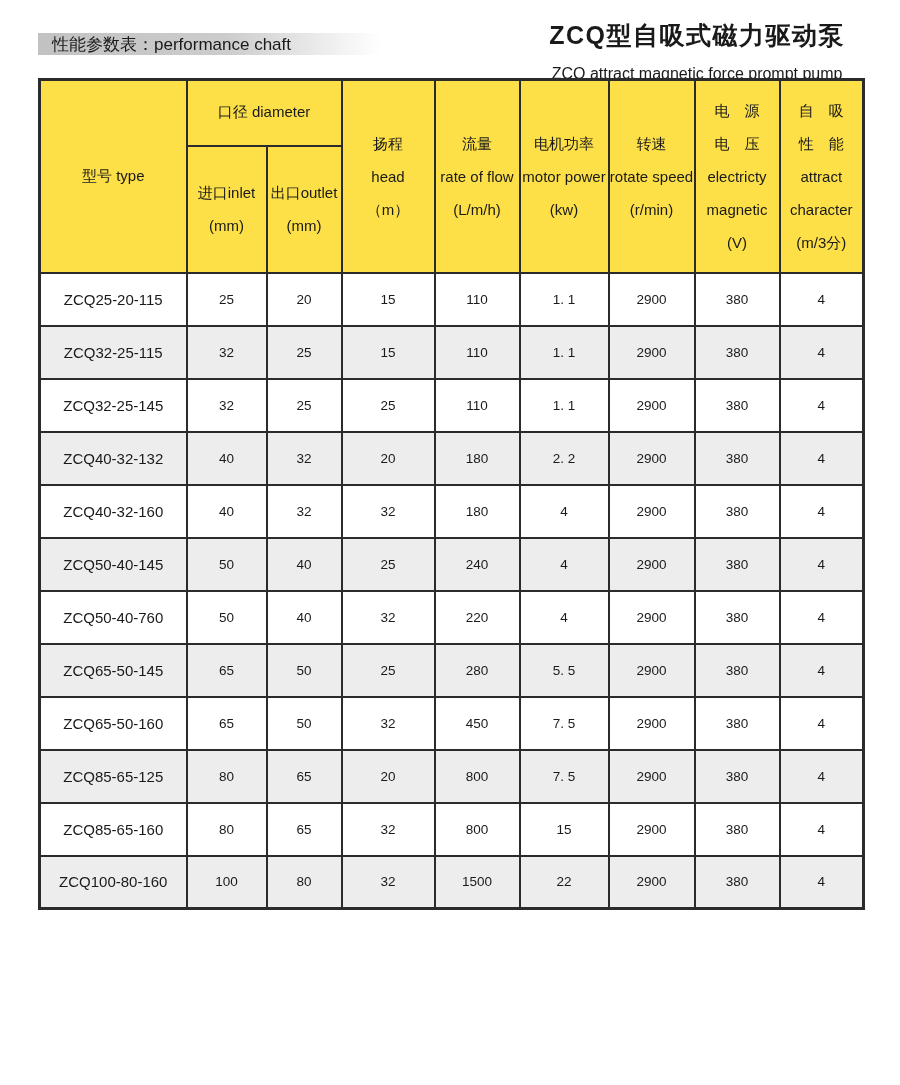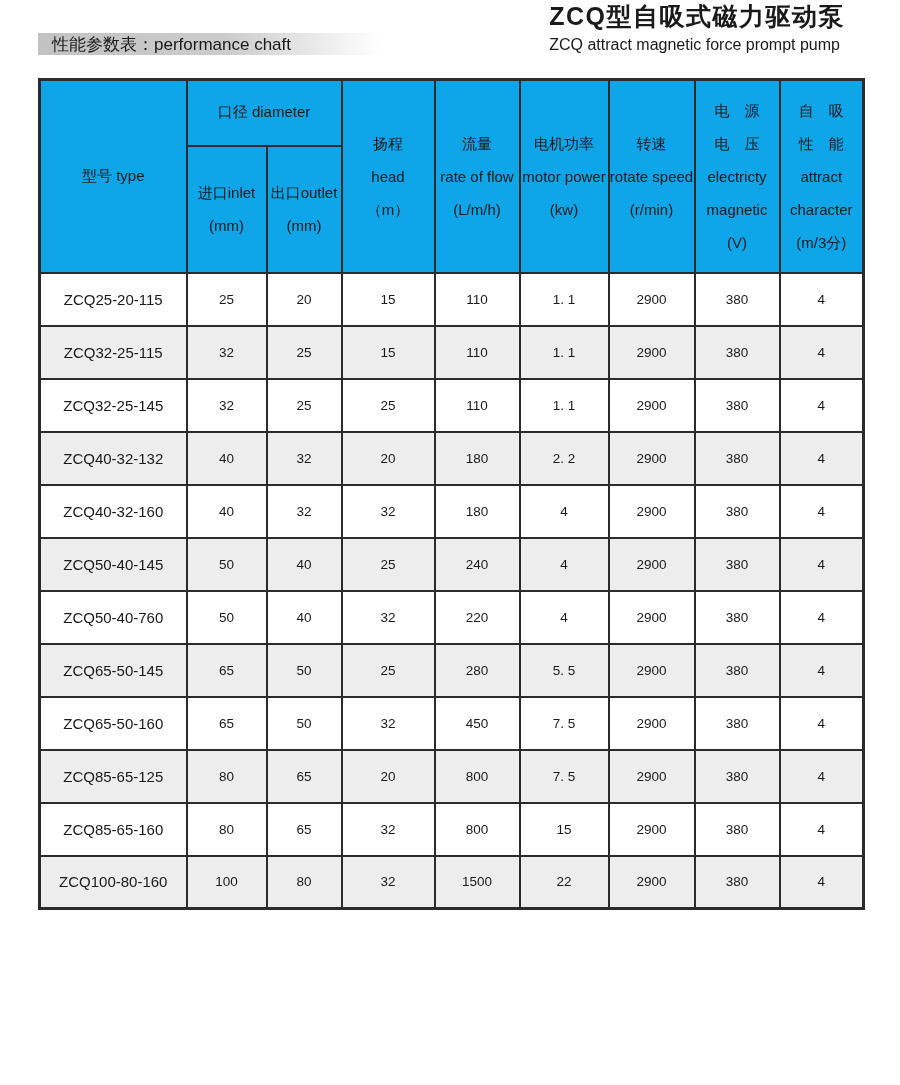--- a/index.html
+++ b/index.html
@@ -1,41 +1,41 @@
 <!DOCTYPE html>
 <html><head>
 <meta charset="utf-8">
 <style>
   html,body { margin:0; padding:0; }
   body {
     width:900px; height:1085px; background:#ffffff; position:relative;
     font-family:"Liberation Sans","DejaVu Sans",sans-serif; color:#1a1a1a;
     overflow:hidden;
   }
-  .title-block { position:absolute; top:0; right:55px; text-align:left; }
+  .title-block { position:absolute; top:19px; right:55px; text-align:center; }
   .title-zh { font-size:25px; font-weight:bold; letter-spacing:1.5px; white-space:nowrap; }
-  .title-en { font-size:16px; margin-top:3px; white-space:nowrap; }
+  .title-en { font-size:16px; margin-top:13px; white-space:nowrap; }
 
   .section-bar {
     position:absolute; left:38px; top:33px; width:343px; height:22px;
     background:linear-gradient(to right,#c2c2c2 0%,#cccccc 55%,#f2f2f2 88%,#ffffff 100%);
     display:flex; align-items:center; padding-left:14px; box-sizing:border-box;
     font-size:17px; white-space:nowrap;
   }
 
   table.spec {
     position:absolute; left:38px; top:78px; width:824px;
     border-collapse:collapse; table-layout:fixed;
     border:3px solid #2b2b2b;
   }
   .spec th, .spec td {
     border:2px solid #2b2b2b; text-align:center; vertical-align:middle;
     font-weight:normal; padding:0; overflow:hidden;
   }
-  .spec thead th { background:#0ea5e9; font-size:15px; }
+  .spec thead th { background:#fde047; font-size:15px; }
   .spec thead tr.h-top { height:66px; }
   .spec thead tr.h-sub { height:127px; }
   .spec tbody tr { height:53px; }
   .spec tbody td { font-size:13.5px; background:#ffffff; }
   .spec tbody td.model-cell { font-size:15px; }
   .spec tbody tr:nth-child(even) td { background:#ededed; }
   .hl { height:33px; line-height:33px; white-space:nowrap; }
 </style>
 </head>
 <body>

